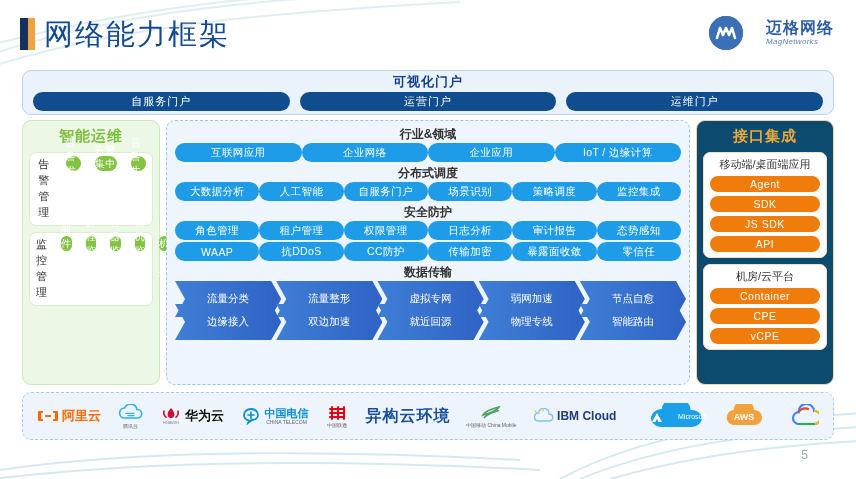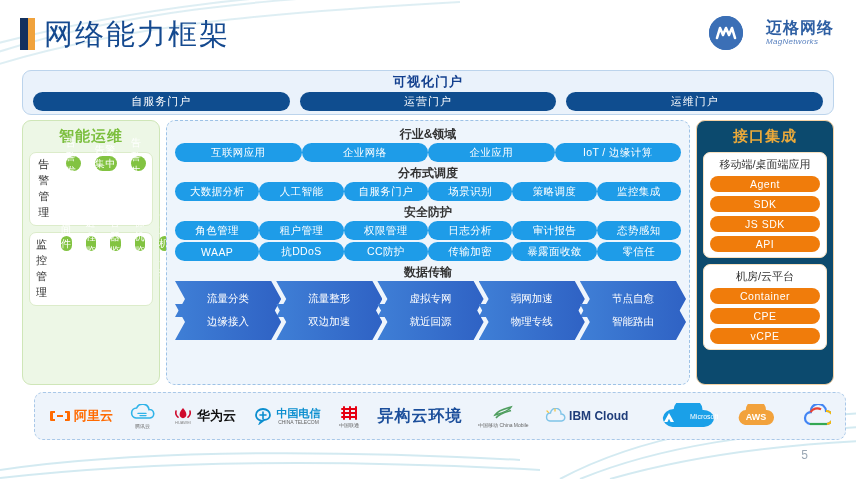--- a/index.html
+++ b/index.html
@@ -102,21 +102,21 @@
   .grp-orange-title { text-align:center; font-size:11px; color:#333; line-height:16px; }
   .pill-orange {
     height:16px; border-radius:8px; background:#f07c0b; color:#fff;
     font-size:10.5px; display:flex; align-items:center; justify-content:center; letter-spacing:.5px;
   }
 
   
   .cloudband {
     position:absolute; left:22px; top:392px; width:812px; height:48px;
     background:#eef4fb; border:1px dashed #a9c8e8; border-radius:9px;
-    display:flex; align-items:center; justify-content:space-between; padding:0 14px;margin-left:12px;
+    display:flex; align-items:center; justify-content:space-between; padding:0 14px;
   }
   .cloud-item { display:flex; align-items:center; gap:3px; }
   .cloud-cn { font-size:13px; font-weight:bold; }
   .cloud-sub { font-size:5px; color:#666; line-height:6px; text-align:center; }
   .hetero { font-size:16px; font-weight:bold; color:#1b4e9b; letter-spacing:1px; }
   .page-num { position:absolute; right:48px; top:448px; font-size:12px; color:#9aa7b4; }
 </style>
 </head>
 <body>
 

